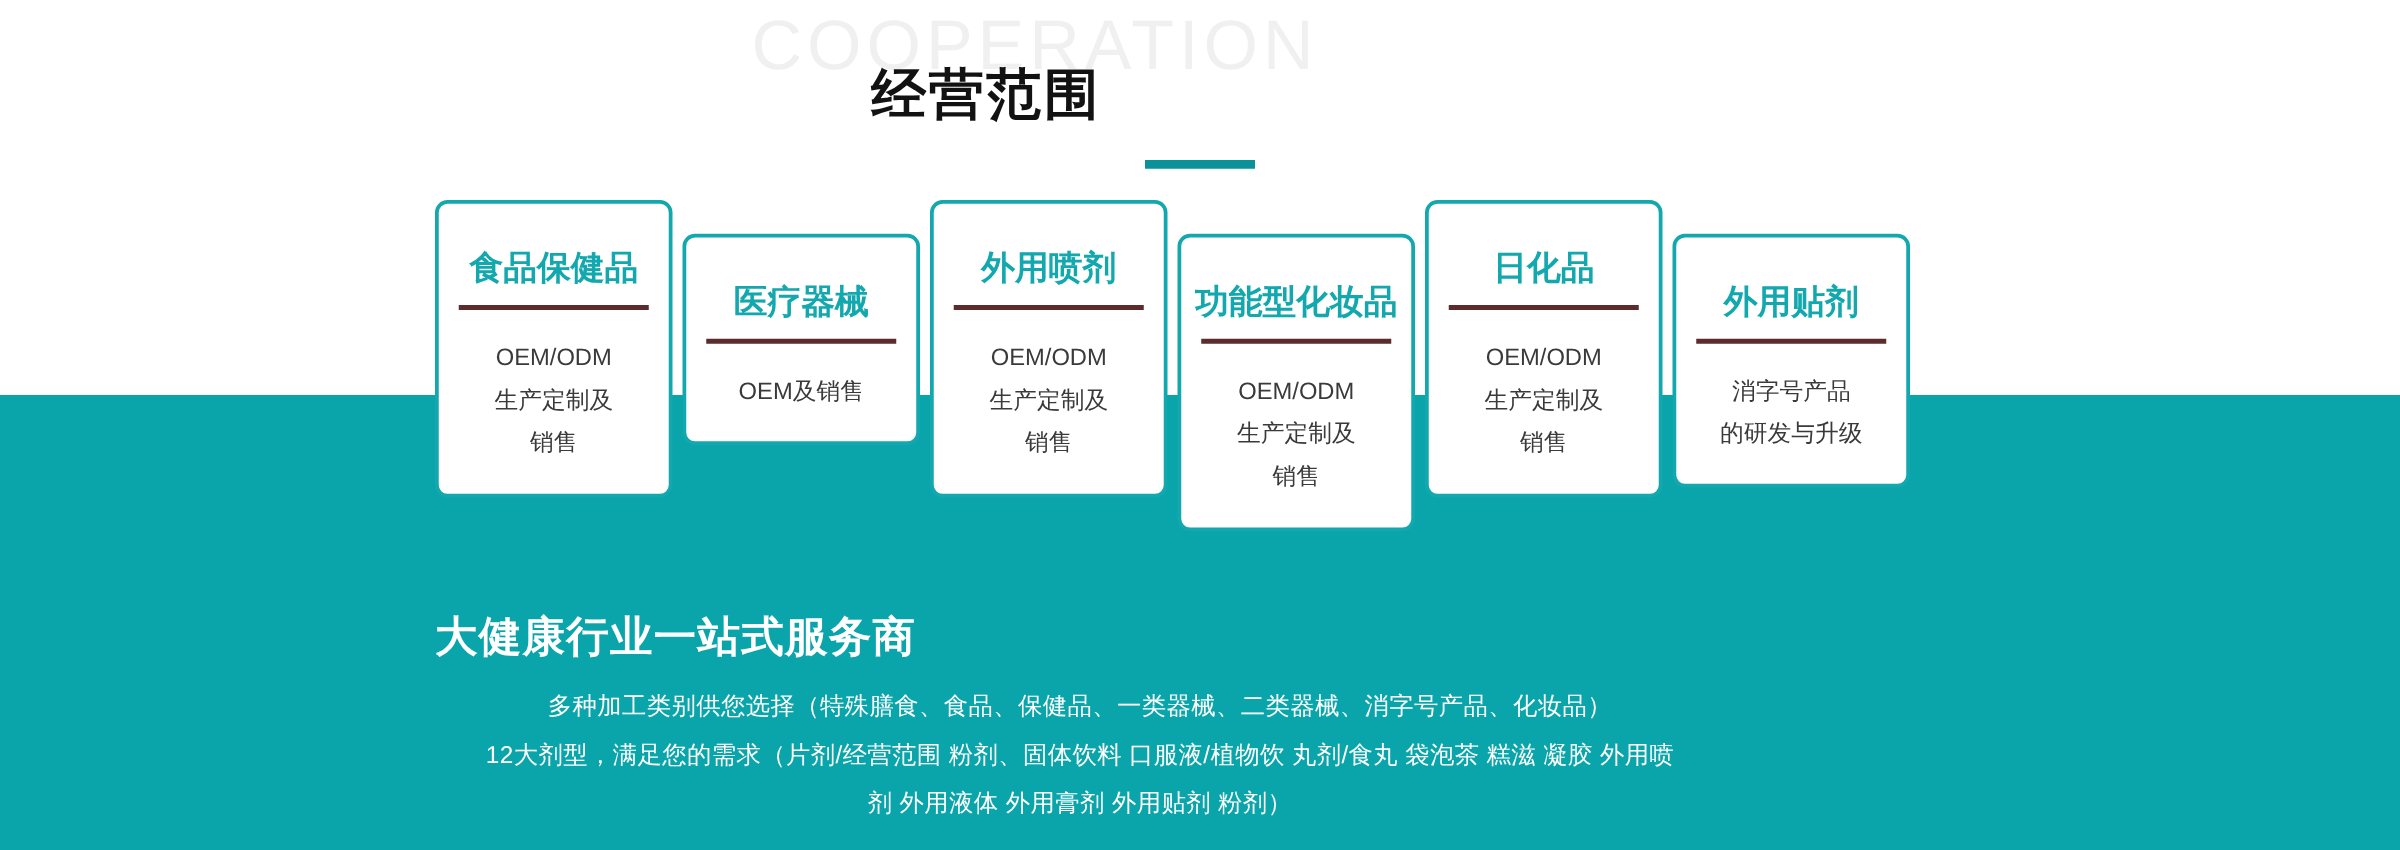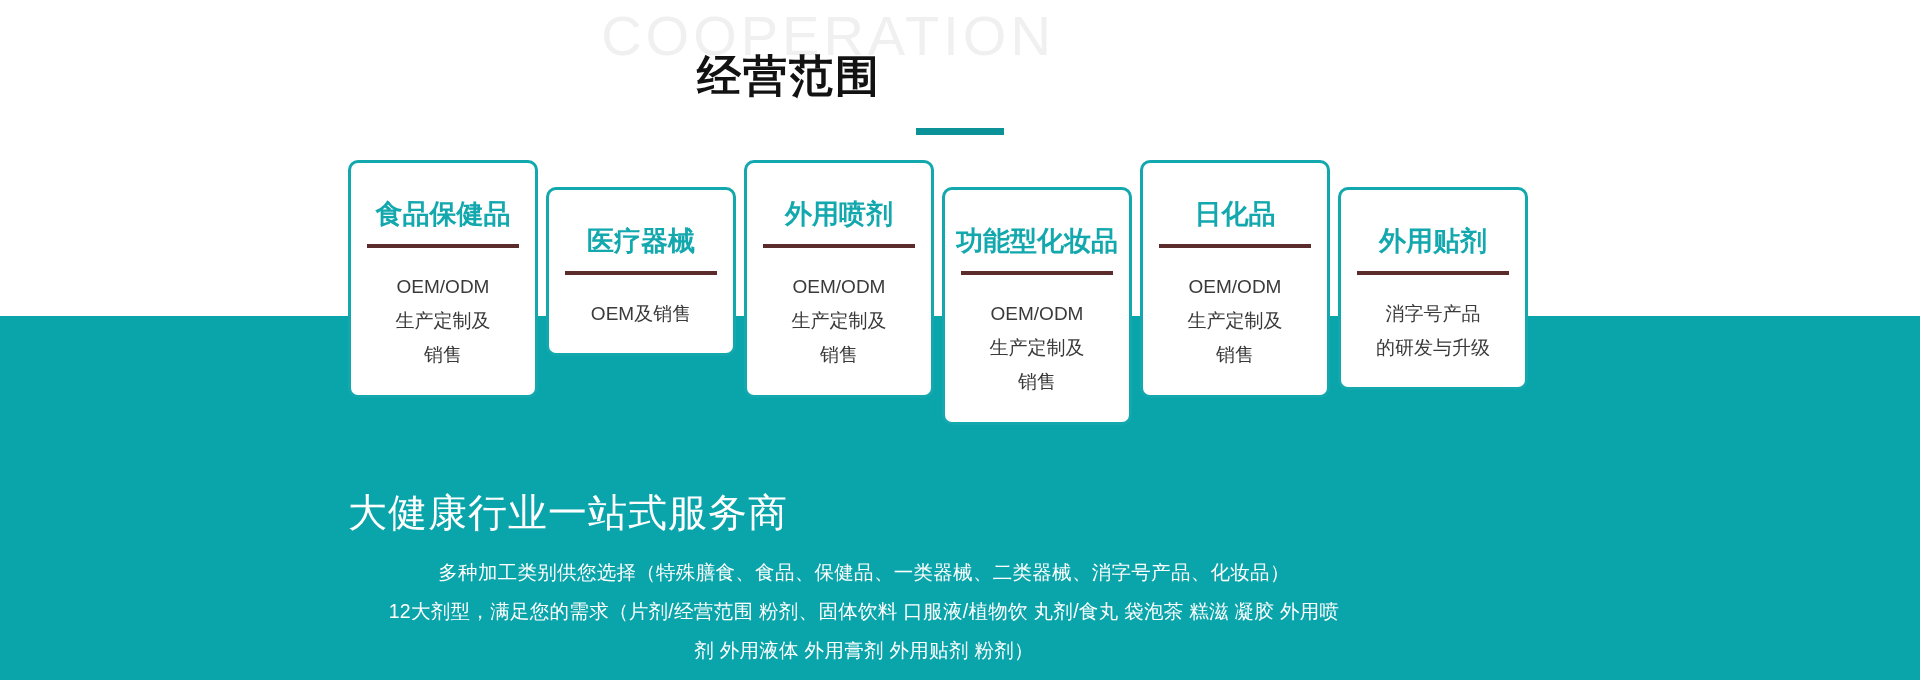--- a/index.html
+++ b/index.html
@@ -118,22 +118,22 @@
 
   
   #bottom-copy {
     position: absolute;
     left: 0;
     top: 488px;
     width: 1920px;
   }
   #bottom-headline {
     margin-left: 348px;
-    font-size: 39px;
-    font-weight: normal;
+    font-size: 34px;
+    font-weight: bold;
     color: #ffffff;
     letter-spacing: 1px;
     line-height: 1.3;
   }
   #bottom-lines {
     margin-top: 14px;
     width: 1728px;
     text-align: center;
     color: #ffffff;
     font-size: 19.5px;

